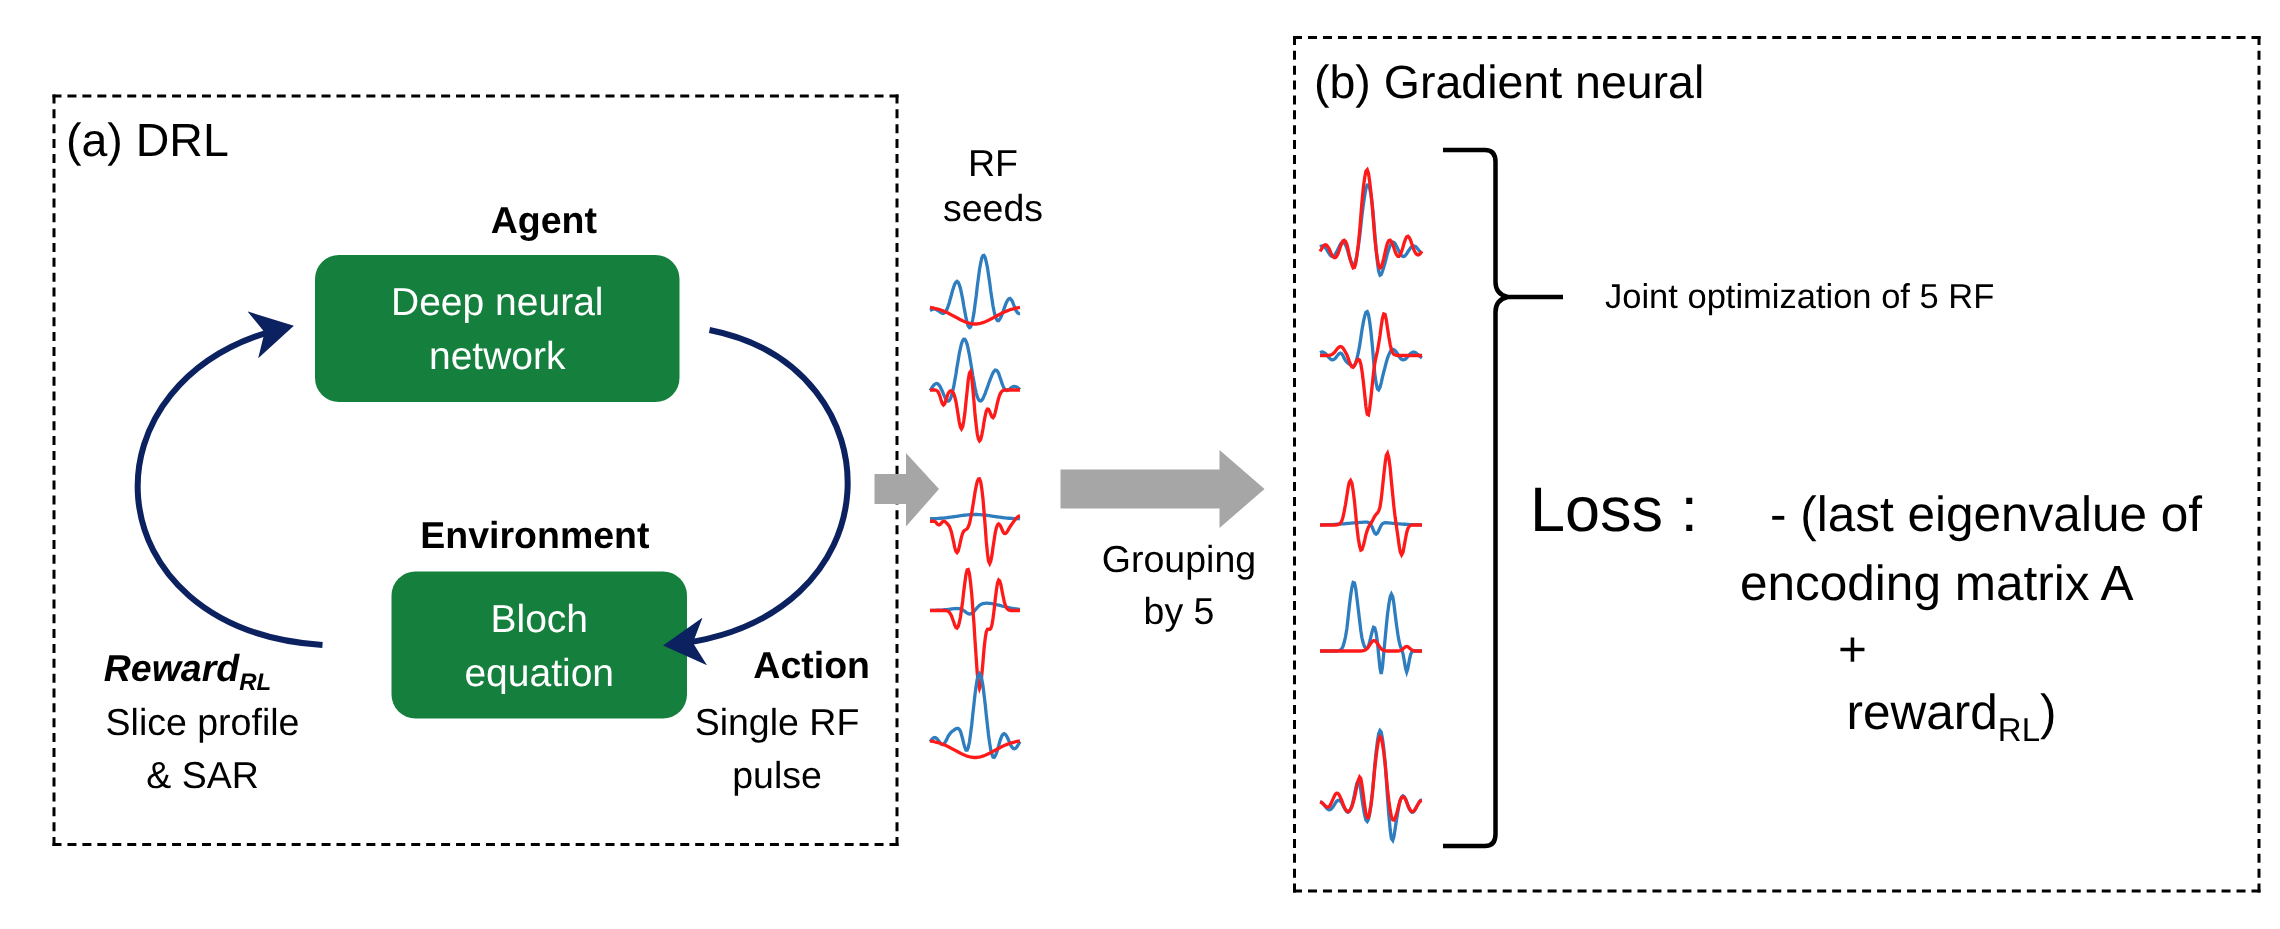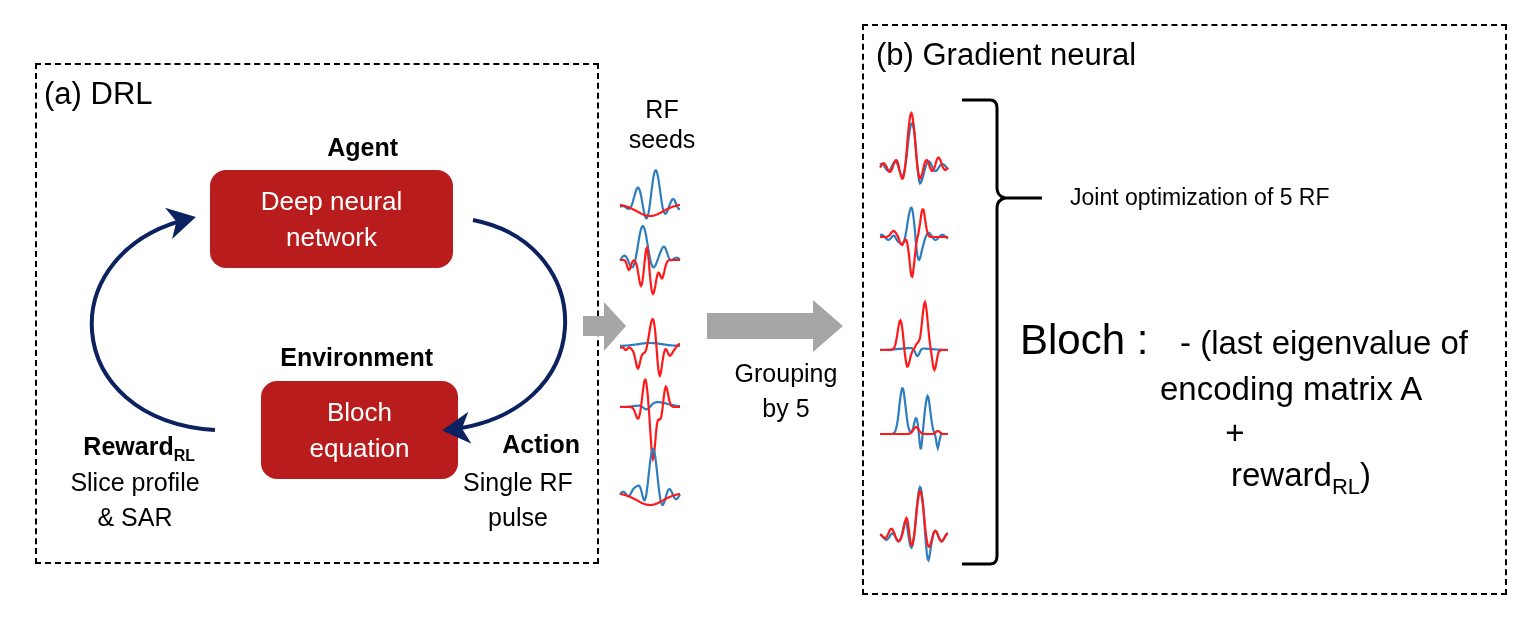--- a/index.html
+++ b/index.html
@@ -2,21 +2,21 @@
 <html><head>
 <meta charset="utf-8">
 <style>
   html, body { margin:0; padding:0; background:#ffffff; }
   body { width:1520px; height:619px; position:relative; overflow:hidden;
          font-family:"Liberation Sans", "DejaVu Sans", sans-serif; color:#000; }
   .abs { position:absolute; }
   .dash-box { position:absolute; border:2px dashed #000; box-sizing:border-box; }
   .panel-title { position:absolute; font-size:31px; white-space:nowrap; }
   .bold-label { position:absolute; font-weight:bold; font-size:25px; white-space:nowrap; text-align:right; }
-  .black-box { position:absolute; background:#b91c1c; color:#fff; border-radius:16px;
+  .black-box { position:absolute; background:#15803d; color:#fff; border-radius:16px;
                display:flex; flex-direction:column; align-items:center; justify-content:center;
                font-size:26px; line-height:36px; text-align:center; }
   .text { position:absolute; font-size:25px; line-height:35px; text-align:center; white-space:nowrap; }
   .sub { font-size:16px; vertical-align:-6px; }
   svg { position:absolute; left:0; top:0; }
 </style>
 </head>
 <body>
 
 <div class="dash-box" style="left:35px; top:63px; width:564px; height:501px;"></div>
@@ -27,21 +27,21 @@
   <span>Deep neural</span>
   <span>network</span>
 </div>
 
 <div class="bold-label" style="left:233px; top:343px; width:200px;">Environment</div>
 <div class="black-box" style="left:233px; top:381px; width:197px; height:98px;margin-left:28px;">
   <span>Bloch</span>
   <span>equation</span>
 </div>
 
-<div class="bold-label" style="left:55px; top:432px; width:140px; text-align:right;">
+<div class="bold-label" style="left:55px; top:432px; width:140px; text-align:center;font-style:italic;">
   <span>Reward</span><span class="sub">RL</span>
 </div>
 <div class="text" style="left:50px; top:465px; width:170px;">
   <div>Slice profile</div>
   <div>&amp; SAR</div>
 </div>
 
 <div class="bold-label" style="left:468px; top:430px; width:112px; text-align:right;">Action</div>
 <div class="text" style="left:448px; top:465px; width:140px;">
   <div>Single RF</div>
@@ -56,21 +56,21 @@
 <div class="text" style="left:716px; top:356px; width:140px; line-height:35px;">
   <div>Grouping</div>
   <div>by 5</div>
 </div>
 
 <div class="dash-box" style="left:862px; top:24px; width:645px; height:571px;"></div>
 <div class="panel-title" style="left:876px; top:37px;">(b) Gradient neural</div>
 
 <div class="text" style="left:1070px; top:180px; font-size:23px;">Joint optimization of 5 RF</div>
 
-<div class="abs" style="left:1020px; top:316px; font-size:42px; white-space:nowrap;">Bloch :</div>
+<div class="abs" style="left:1020px; top:316px; font-size:42px; white-space:nowrap;">Loss :</div>
 <div class="abs" style="left:1180px; top:324px; font-size:33px; white-space:nowrap;">- (last eigenvalue of</div>
 <div class="abs" style="left:1160px; top:370px; font-size:33px; white-space:nowrap;">encoding matrix A</div>
 <div class="abs" style="left:1220px; top:414px; font-size:33px; white-space:nowrap; width:30px; text-align:center;">+</div>
 <div class="abs" style="left:1216px; top:456px; font-size:33px; white-space:nowrap; width:170px; text-align:center;">
   <span>reward</span><span style="font-size:22px; vertical-align:-8px;">RL</span><span>)</span>
 </div>
 
 <svg width="1520" height="619">
   <defs>
     <marker id="navyHead" markerWidth="8" markerHeight="8" refX="6" refY="4" orient="auto" markerUnits="strokeWidth">

